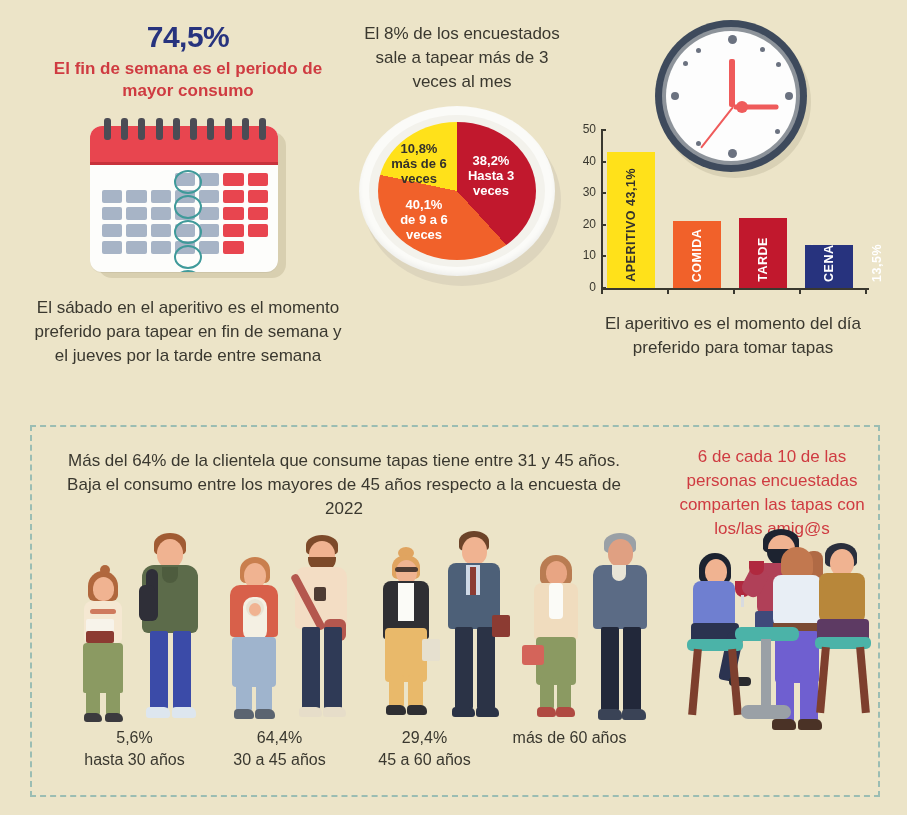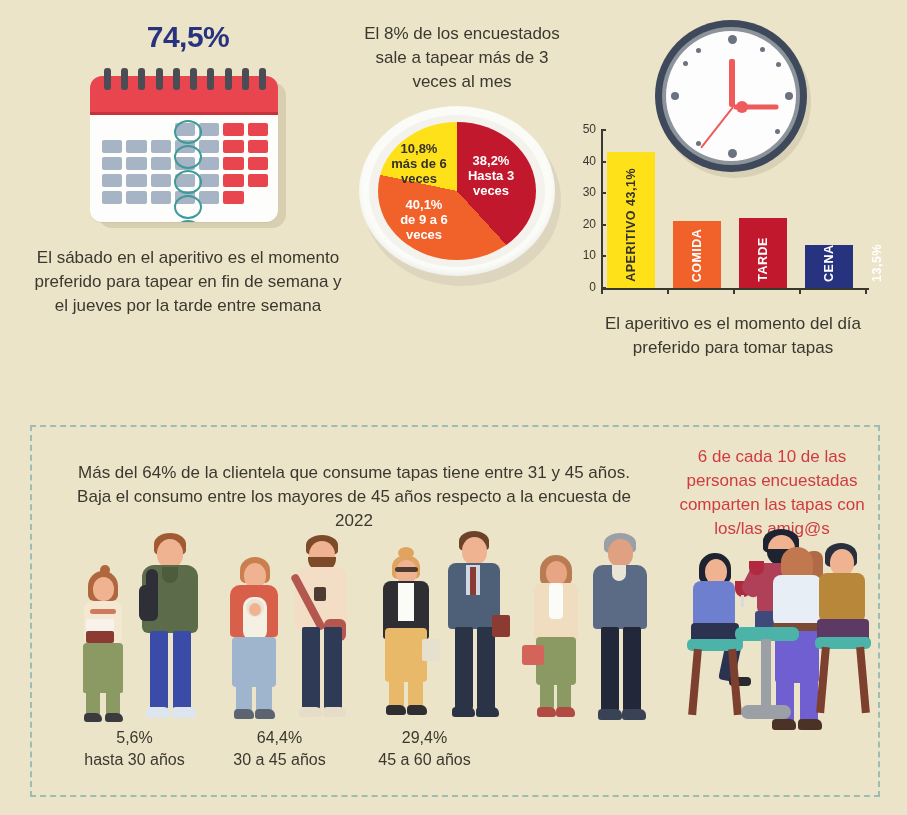--- a/index.html
+++ b/index.html
@@ -114,21 +114,21 @@
     font-size:12.5px;font-weight:bold;letter-spacing:.5px;
     text-align:left;line-height:48px;
   }
   .xtickmark{position:absolute;top:158px;width:2px;height:6px;background:#3a382f;}
 
   
   #panel-ages{
     position:absolute;left:30px;top:425px;width:846px;height:368px;
     border:2px dashed #9bbdb3;
   }
-  .ages-txt{position:absolute;left:42px;top:22px;width:560px;margin-top:12px;}
+  .ages-txt{position:absolute;left:32px;top:22px;width:560px;}
   .friends-txt{position:absolute;left:630px;top:18px;width:220px;}
   .people-row{position:absolute;left:30px;top:95px;width:580px;height:205px;}
   .age-labels{position:absolute;left:30px;top:300px;width:580px;display:flex;}
   .age-item{flex:1;text-align:center;font-size:16px;color:#3a382f;line-height:1.35;}
 
   
   .person{position:absolute;bottom:0;}
   .pc{position:absolute;}
   .head{border-radius:50% 50% 45% 45%;}
   .hair{border-radius:50% 50% 20% 20%;}
@@ -139,20 +139,21 @@
   
   .scene{position:absolute;left:645px;top:88px;width:215px;height:230px;}
 </style>
 </head>
 <body>
 
 <div class="stage">
 
   <div id="panel-weekend">
     <div class="hdr-pct">74,5%</div>
+    <div class="hdr-red">El fin de semana es el periodo de mayor consumo</div>
 
     <div class="cal-wrap">
       <div class="cal-shadow"></div>
       <div class="cal-body">
         <div class="cal-top"></div>
         <div class="cal-topline"></div>
         <div class="cal-grid">
           <span class="cal-cell"></span>
             <span class="cal-cell"></span>
             <span class="cal-cell"></span>
@@ -446,20 +447,21 @@
       </div>
       <div class="age-item">
         <div>64,4%</div>
         <div>30 a 45 años</div>
       </div>
       <div class="age-item">
         <div>29,4%</div>
         <div>45 a 60 años</div>
       </div>
       <div class="age-item">
+        <div>más de 60 años</div>
       </div>
     </div>
 
     <div class="scene">
 
       <span class="pc hair" style="position:absolute;left:22px;top:38px;width:32px;height:30px;background:#1d2330;"></span>
       <span class="pc head" style="position:absolute;left:28px;top:44px;width:22px;height:25px;background:#f0b391;"></span>
       <span class="pc torso" style="position:absolute;left:16px;top:66px;width:42px;height:46px;background:#6f7fd0;"></span>
       <span class="pc" style="position:absolute;left:14px;top:108px;width:48px;height:22px;background:#2b3350;border-radius:4px;"></span>
       <span class="pc" style="position:absolute;left:46px;top:118px;width:16px;height:48px;background:#2b3350;border-radius:4px;transform:rotate(12deg);"></span>

